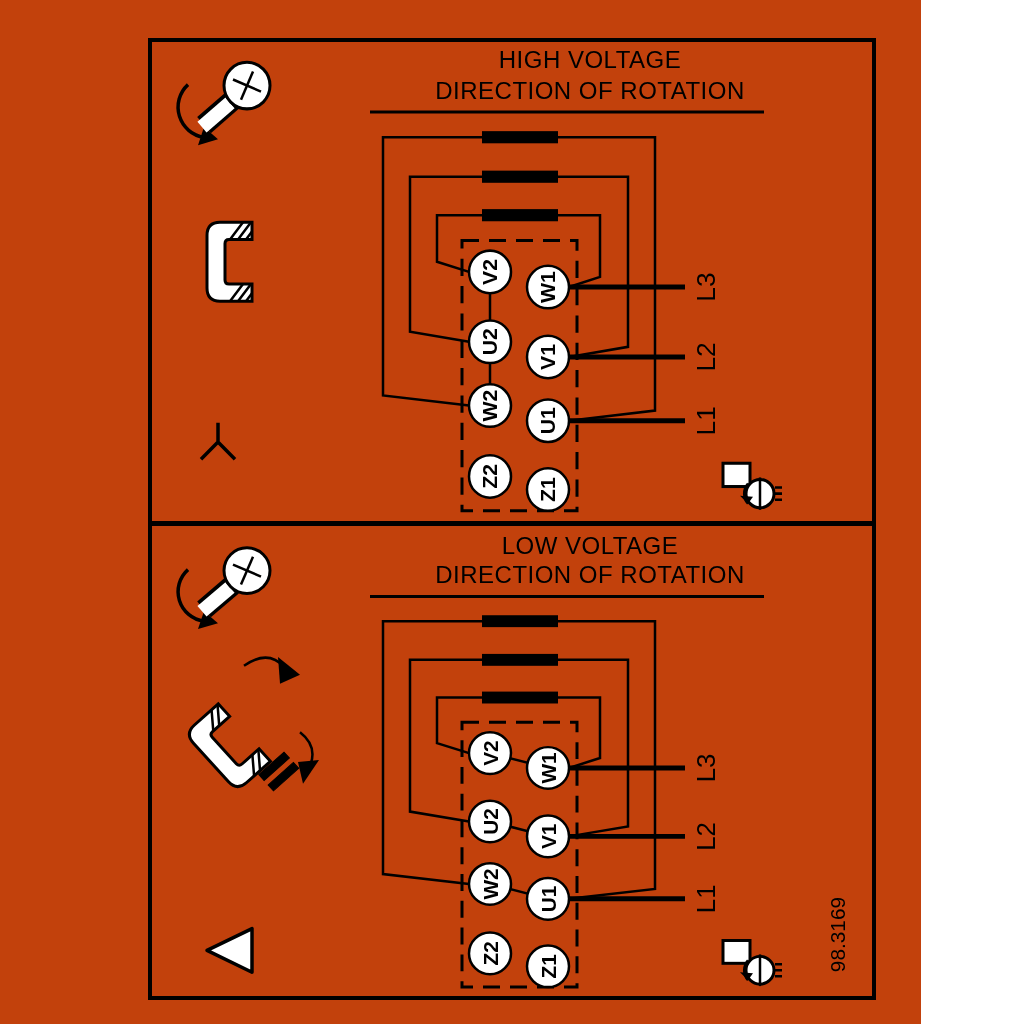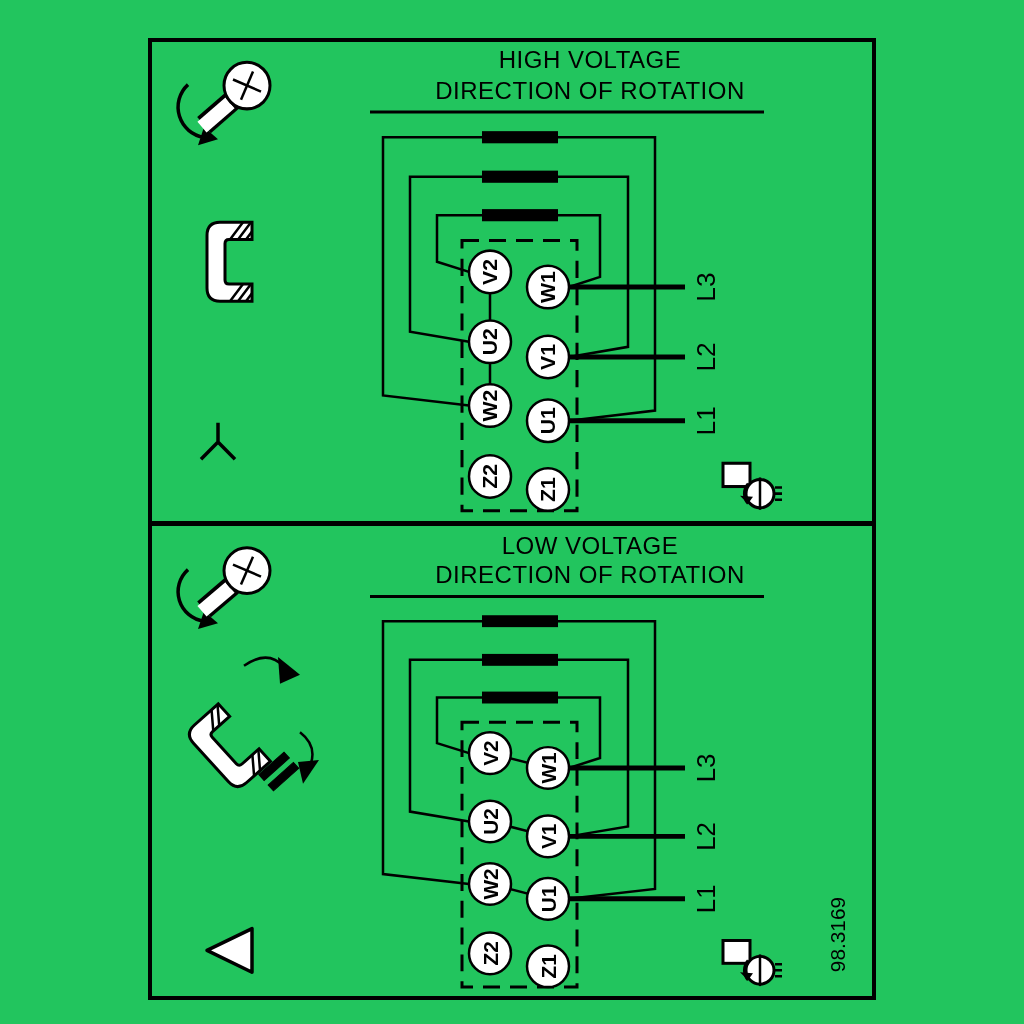--- a/index.html
+++ b/index.html
@@ -1,16 +1,16 @@
 <!DOCTYPE html>
 <html><head>
 <meta charset="utf-8">
 <style>
   html,body{margin:0;padding:0;background:#ffffff;}
-  .stage{position:relative;width:1024px;height:1024px;background:#22c55e;font-family:"Liberation Sans",sans-serif;overflow:hidden;}
+  .stage{position:relative;width:921px;height:1024px;background:#c2410c;font-family:"Liberation Sans",sans-serif;overflow:hidden;}
   .frame{position:absolute;left:148px;top:38px;width:728px;height:962px;border:4px solid #000;box-sizing:border-box;pointer-events:none;}
   .divider{position:absolute;left:148px;top:521px;width:728px;height:5px;background:#000;}
   svg.panel{position:absolute;left:148px;width:728px;}
   #panel-high{top:38px;height:486px;}
   #panel-low{top:524px;height:476px;}
   svg text{fill:#000;font-family:"Liberation Sans",sans-serif;}
   .title{font-size:24px;text-anchor:middle;letter-spacing:.5px;}
   .tlabel{font-size:21px;font-weight:bold;text-anchor:middle;dominant-baseline:central;}
   .llabel{font-size:26px;text-anchor:middle;dominant-baseline:central;}
   .dnum{font-size:21px;text-anchor:middle;}

